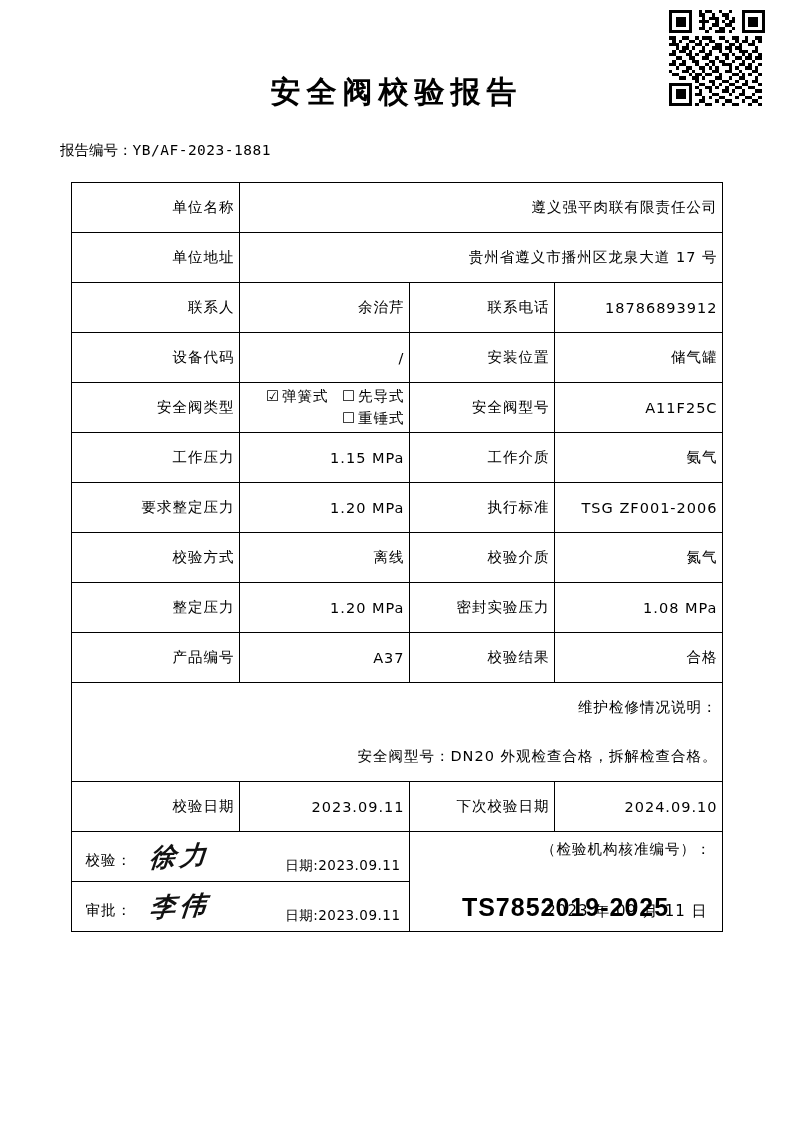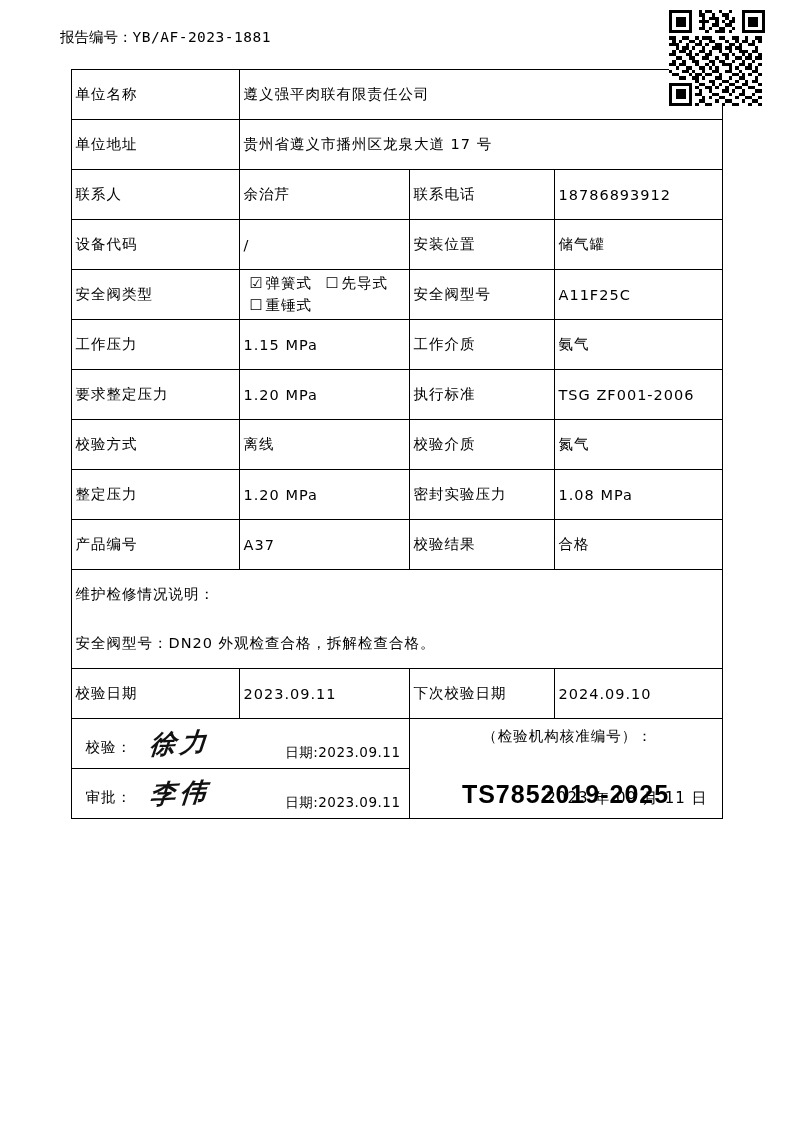--- a/index.html
+++ b/index.html
@@ -46,21 +46,21 @@
     border-collapse: collapse;
     width: 651px;
     margin: 22px auto 0 auto;
     table-layout: fixed;
   }
   table.main td {
     border: 1px solid #000;
     font-size: 14.5px;
     font-family: "DejaVu Sans", sans-serif;
     color: #000;
-    text-align: left;
+    text-align: right;
     height: 45px;
     padding: 2px 4px;
     letter-spacing: 1px;
   }
   td.lbl { letter-spacing: 3px; }
   .mono { font-family: "DejaVu Sans Mono", monospace; letter-spacing: 0.5px; }
   .cb-cell {
     text-align: right;
     padding-left: 10px !important;
     line-height: 1.5;
@@ -97,21 +97,21 @@
     letter-spacing: 4px;
   }
   .approve-cell {
     vertical-align: top;
     text-align: center !important;
     position: relative;
     padding: 8px 10px !important;
   }
   .approve-title {
     font-size: 14.5px;
-    text-align: center;
+    text-align: right;
     letter-spacing: 1px;
     padding-left: 4px;
   }
   .approve-code {
     font-family: Liberation Sans, sans-serif;
     font-size: 25px;
     font-weight: bold;
     letter-spacing: 1px;
     margin-top: 34px;
   }
@@ -325,20 +325,21 @@
         <rect x="8" y="28" width="1" height="1"></rect>
           <rect x="11" y="28" width="2" height="1"></rect>
         <rect x="16" y="28" width="1" height="1"></rect>
           <rect x="19" y="28" width="2" height="1"></rect>
         <rect x="24" y="28" width="1" height="1"></rect>
           <rect x="27" y="28" width="1" height="1"></rect>
       </g>
     </svg>
   </div>
 
+  <div class="title">安全阀校验报告</div>
 
   <div class="report-no">
     <span>报告编号：</span><span class="mono">YB/AF-2023-1881</span>
   </div>
 
   <table class="main">
     <colgroup>
       <col style="width:168px">
         <col style="width:170px">
         <col style="width:145px">

